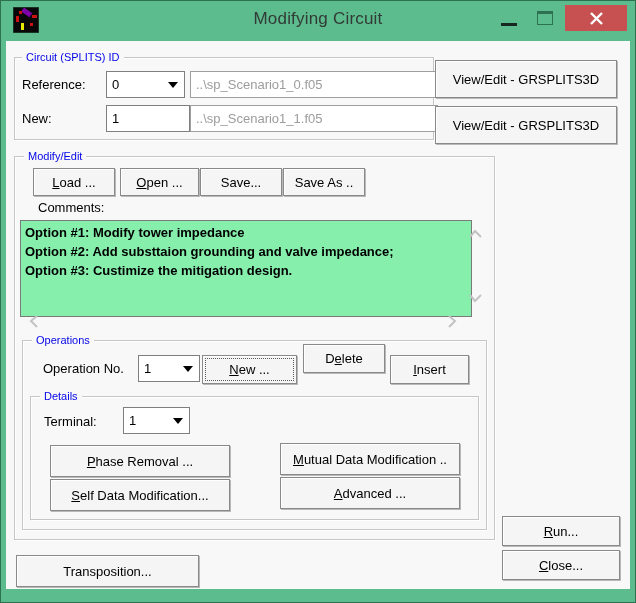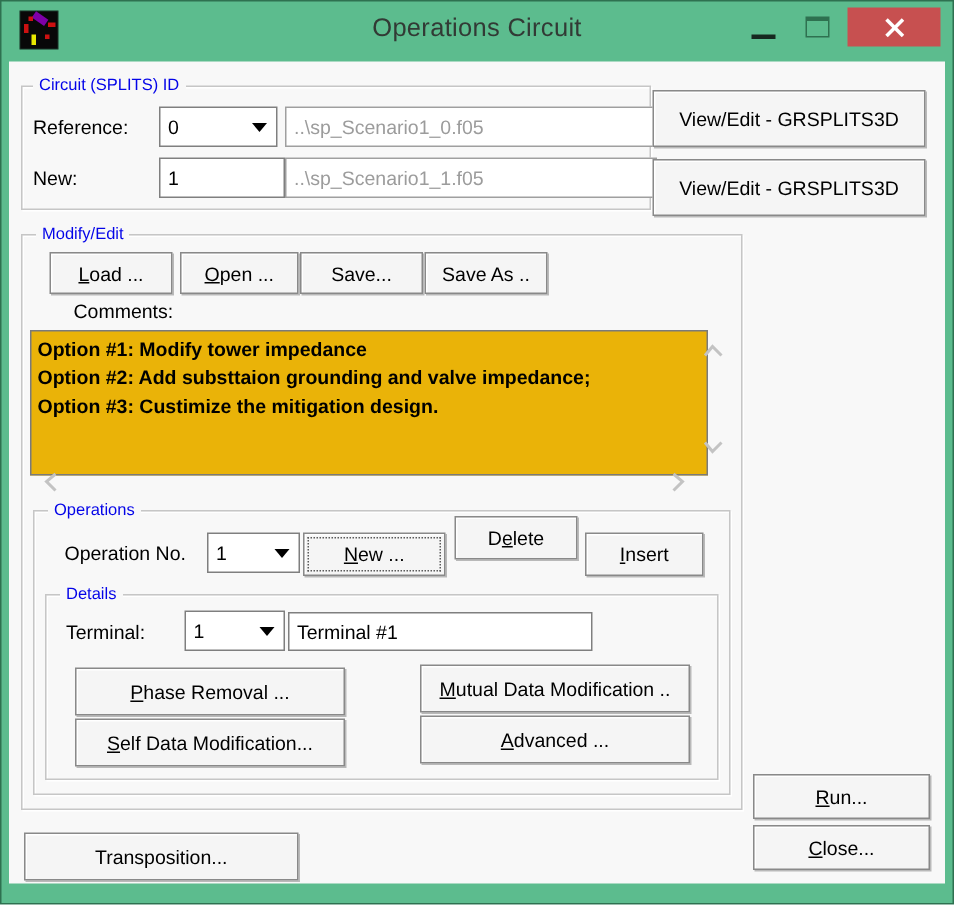--- a/index.html
+++ b/index.html
@@ -31,42 +31,42 @@
        box-shadow:inset 1px 1px 0 #ffffff, 1px 1px 0 #b9b9b9;
        font-size:13px;color:#000000;white-space:nowrap;cursor:default;}
   .btn.default-btn{outline:1px dotted #5a5a5a;outline-offset:-4px;}
   .tfield{position:absolute;display:flex;align-items:center;background:#fff;
           border:1px solid #7f7f7f;font-size:13px;color:#000;padding:0 5px;white-space:nowrap;overflow:hidden;}
   .tfield.disabled{color:#9c9c9c;border-color:#9f9f9f;}
   .combo{position:absolute;display:flex;align-items:center;background:#fff;
          border:1px solid #7f7f7f;font-size:13px;color:#000;padding-left:5px;}
   .combo .arr{margin-left:auto;margin-right:6px;width:0;height:0;
               border-left:5px solid transparent;border-right:5px solid transparent;border-top:6px solid #000;}
-  .comments{position:absolute;background:#eab308;border:1px solid #7a7a7a;
+  .comments{position:absolute;background:#86efac;border:1px solid #7a7a7a;
             font-size:13px;font-weight:bold;line-height:19px;color:#000;
             padding:2px 4px;overflow:hidden;}
   .schev{position:absolute;}
   u{text-decoration:underline;}
 </style>
 </head>
 <body>
 
 <div class="window">
 
   <div class="titlebar">
     <svg class="app-icon" viewBox="0 0 26 26">
       <rect x="0" y="0" width="26" height="26" fill="#080808" stroke="#2a5c44" stroke-width="1"></rect>
       <rect x="9" y="3" width="10" height="5" fill="#7d00a8" transform="rotate(35 14 5)"></rect>
       <rect x="3" y="9" width="3" height="6" fill="#cc1111"></rect>
       <rect x="19" y="8" width="5" height="3" fill="#cc1111"></rect>
       <rect x="17" y="16" width="3" height="3" fill="#cc1111"></rect>
       <rect x="6" y="4" width="3" height="3" fill="#cc1111"></rect>
       <rect x="8" y="16" width="3" height="7" fill="#e8e800"></rect>
     </svg>
-    <div class="title">Operations Circuit</div>
+    <div class="title">Modifying Circuit</div>
     <div class="cap-btn min-btn">
       <div class="min-glyph"></div>
     </div>
     <div class="cap-btn max-btn">
       <div class="max-glyph"></div>
     </div>
     <div class="cap-btn close-btn">
       <svg width="13" height="13" viewBox="0 0 13 13">
         <line x1="1" y1="1" x2="12" y2="12" stroke="#ffffff" stroke-width="2.4"></line>
         <line x1="12" y1="1" x2="1" y2="12" stroke="#ffffff" stroke-width="2.4"></line>
@@ -94,21 +94,21 @@
 
 
   <div class="group" style="left:14px;top:156px;width:479px;height:382px;"></div>
   <div class="group-label" style="left:24px;top:149px;">Modify/Edit</div>
 
   <div class="btn" style="left:33px;top:168px;width:80px;height:26px;"><u>L</u>oad ...</div>
   <div class="btn" style="left:120px;top:168px;width:77px;height:26px;"><u>O</u>pen ...</div>
   <div class="btn" style="left:283px;top:168px;width:80px;height:26px;">Save As ..</div>
   <div class="btn" style="left:200px;top:168px;width:80px;height:26px;">Save...</div>
 
-  <div class="lbl" style="left:49px;top:200px;">Comments:</div>
+  <div class="lbl" style="left:38px;top:200px;">Comments:</div>
   <div class="comments" style="left:20px;top:220px;width:442px;height:91px;">
     <div>Option #1: Modify tower impedance</div>
     <div>Option #2: Add substtaion grounding and valve impedance;</div>
     <div>Option #3: Custimize the mitigation design.</div>
   </div>
 
   <svg class="schev" style="left:468px;top:228px;" width="15" height="12">
     <polyline points="2,9 7,3 13,9" fill="none" stroke="#c3c3c3" stroke-width="2"></polyline>
     </svg>
   <svg class="schev" style="left:468px;top:292px;" width="15" height="12">
@@ -134,21 +134,20 @@
   <div class="btn" style="left:390px;top:355px;width:77px;height:27px;"><u>I</u>nsert</div>
 
   <div class="group" style="left:30px;top:396px;width:447px;height:122px;"></div>
   <div class="group-label" style="left:40px;top:389px;">Details</div>
 
   <div class="lbl" style="left:44px;top:414px;">Terminal:</div>
   <div class="combo" style="left:123px;top:407px;width:60px;height:25px;">
     <span>1</span>
     <span class="arr"></span>
   </div>
-  <div class="tfield" style="left:192px;top:408px;width:191px;height:24px;">Terminal #1</div>
 
   <div class="btn" style="left:50px;top:445px;width:178px;height:30px;"><u>P</u>hase Removal ...</div>
   <div class="btn" style="left:280px;top:443px;width:178px;height:30px;"><u>M</u>utual Data Modification ..</div>
   <div class="btn" style="left:50px;top:479px;width:178px;height:30px;"><u>S</u>elf Data Modification...</div>
   <div class="btn" style="left:280px;top:477px;width:178px;height:30px;"><u>A</u>dvanced ...</div>
 
   <div class="btn" style="left:502px;top:516px;width:116px;height:28px;"><u>R</u>un...</div>
   <div class="btn" style="left:502px;top:550px;width:116px;height:28px;"><u>C</u>lose...</div>
   <div class="btn" style="left:16px;top:555px;width:181px;height:30px;">Transposition...</div>
 

